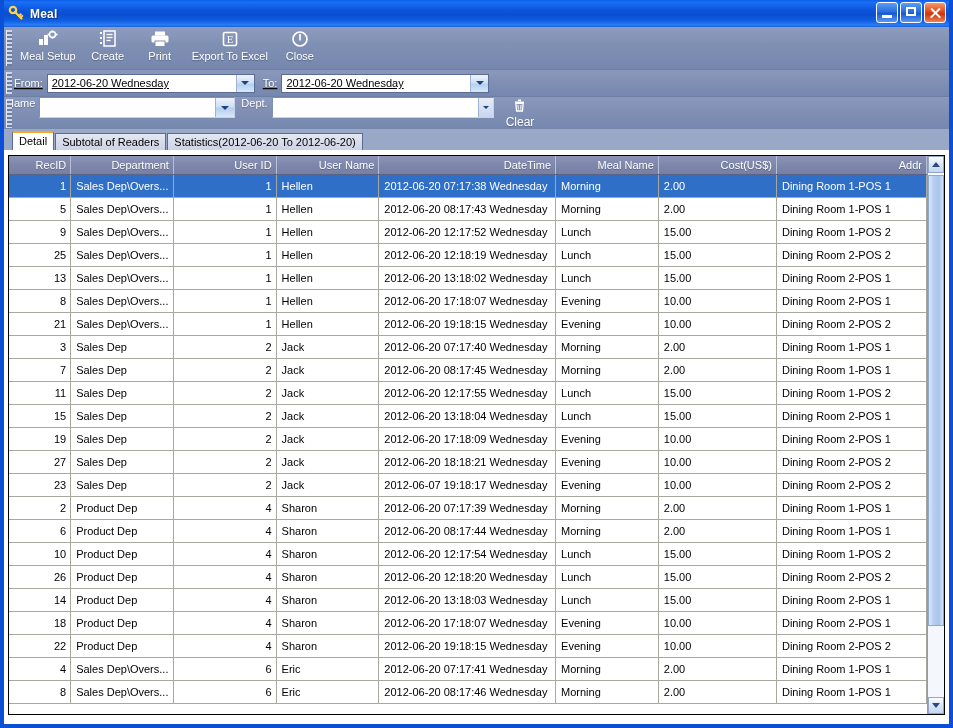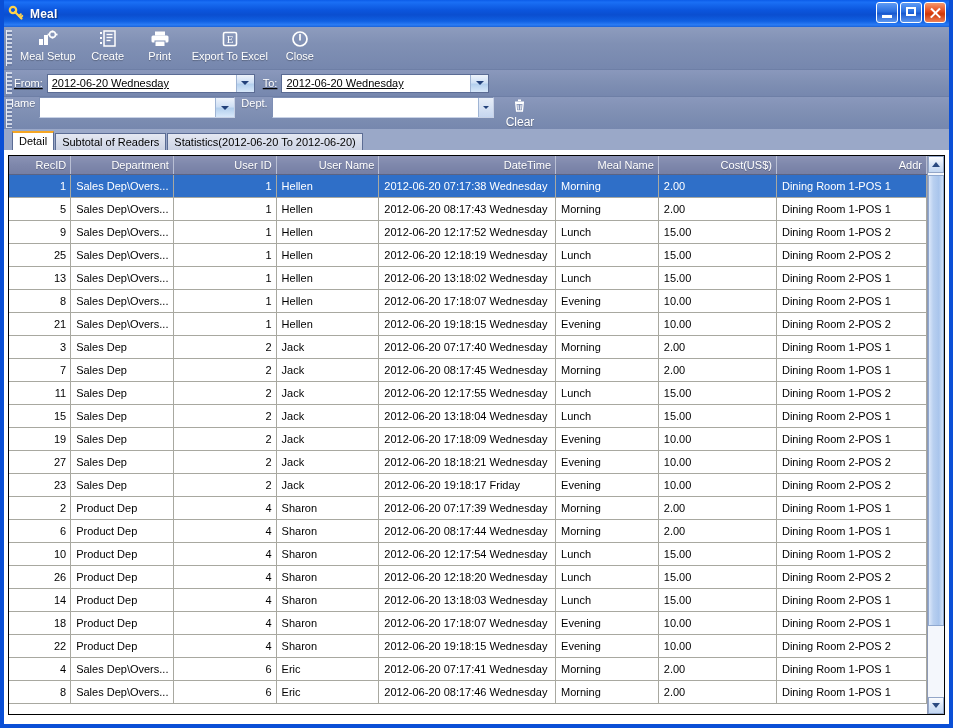--- a/index.html
+++ b/index.html
@@ -745,21 +745,21 @@
                   <td>2012-06-20 18:18:21 Wednesday</td>
                   <td>Evening</td>
                   <td>10.00</td>
                   <td>Dining Room 2-POS 2</td>
                 </tr>
                 <tr>
                   <td class="num">23</td>
                   <td>Sales Dep</td>
                   <td class="num">2</td>
                   <td>Jack</td>
-                  <td>2012-06-20 19:18:17 Friday</td>
+                  <td>2012-06-07 19:18:17 Wednesday</td>
                   <td>Evening</td>
                   <td>10.00</td>
                   <td>Dining Room 2-POS 2</td>
                 </tr>
                 <tr>
                   <td class="num">2</td>
                   <td>Product Dep</td>
                   <td class="num">4</td>
                   <td>Sharon</td>
                   <td>2012-06-20 07:17:39 Wednesday</td>

